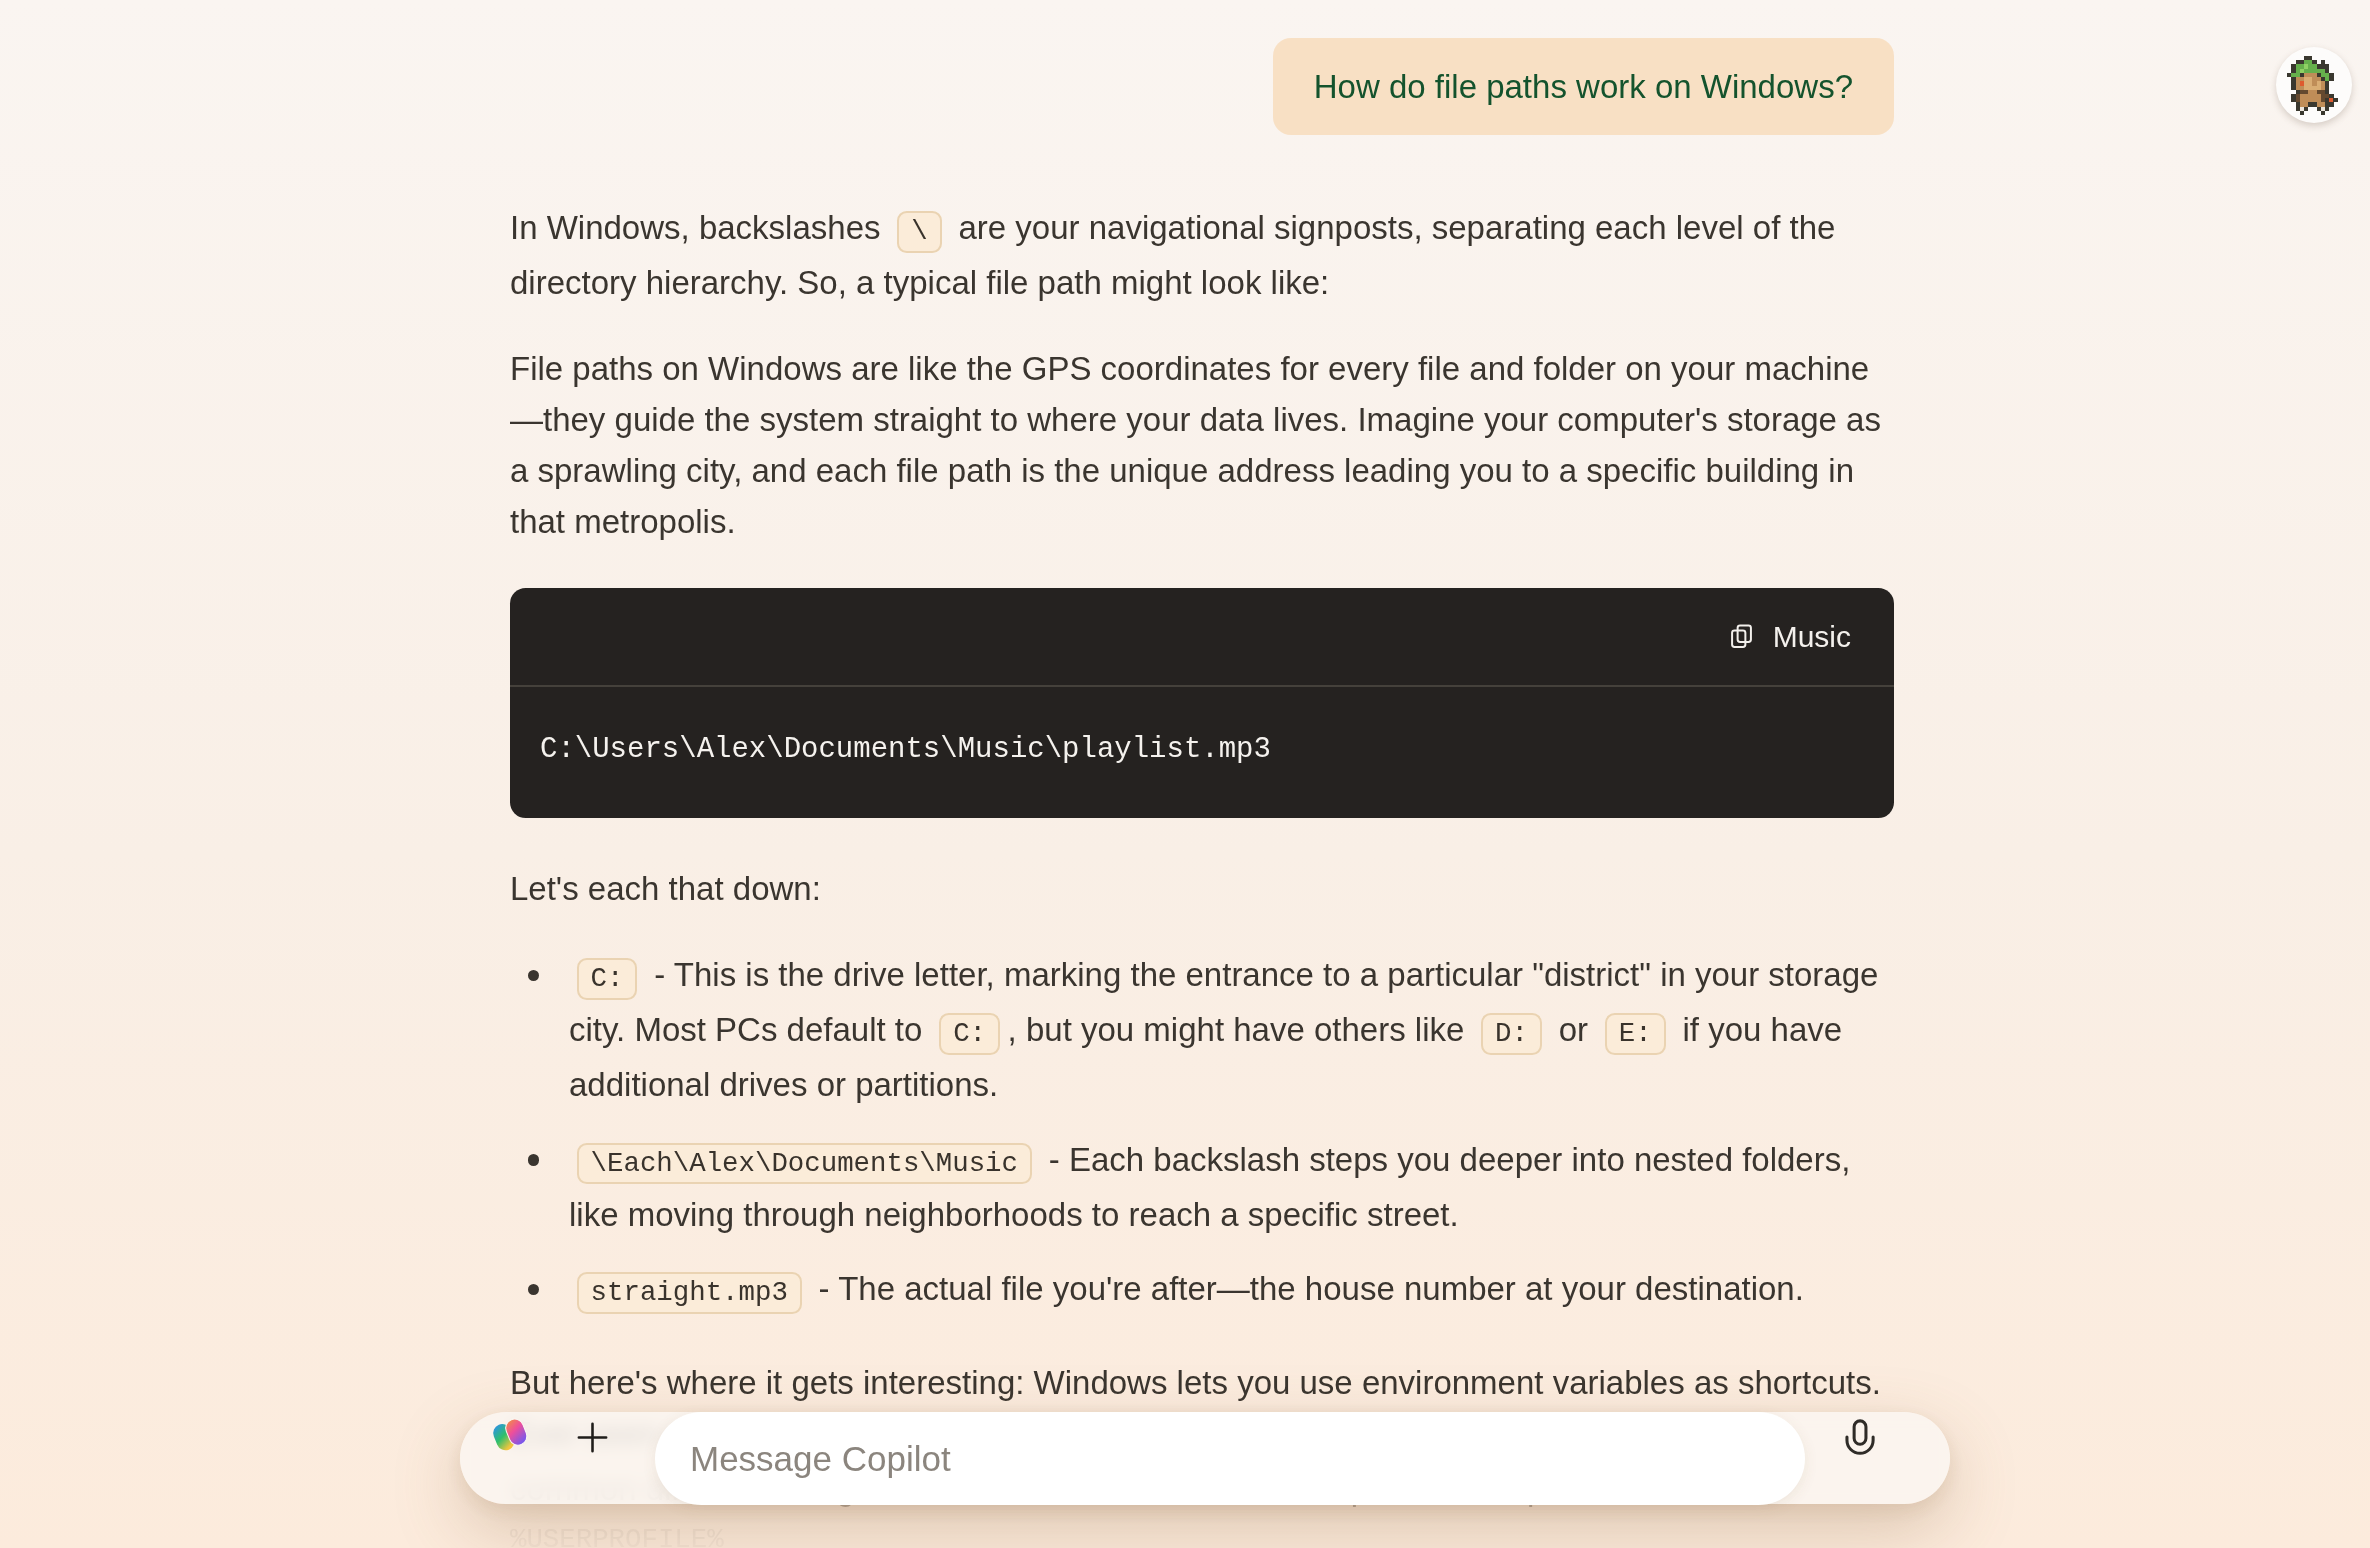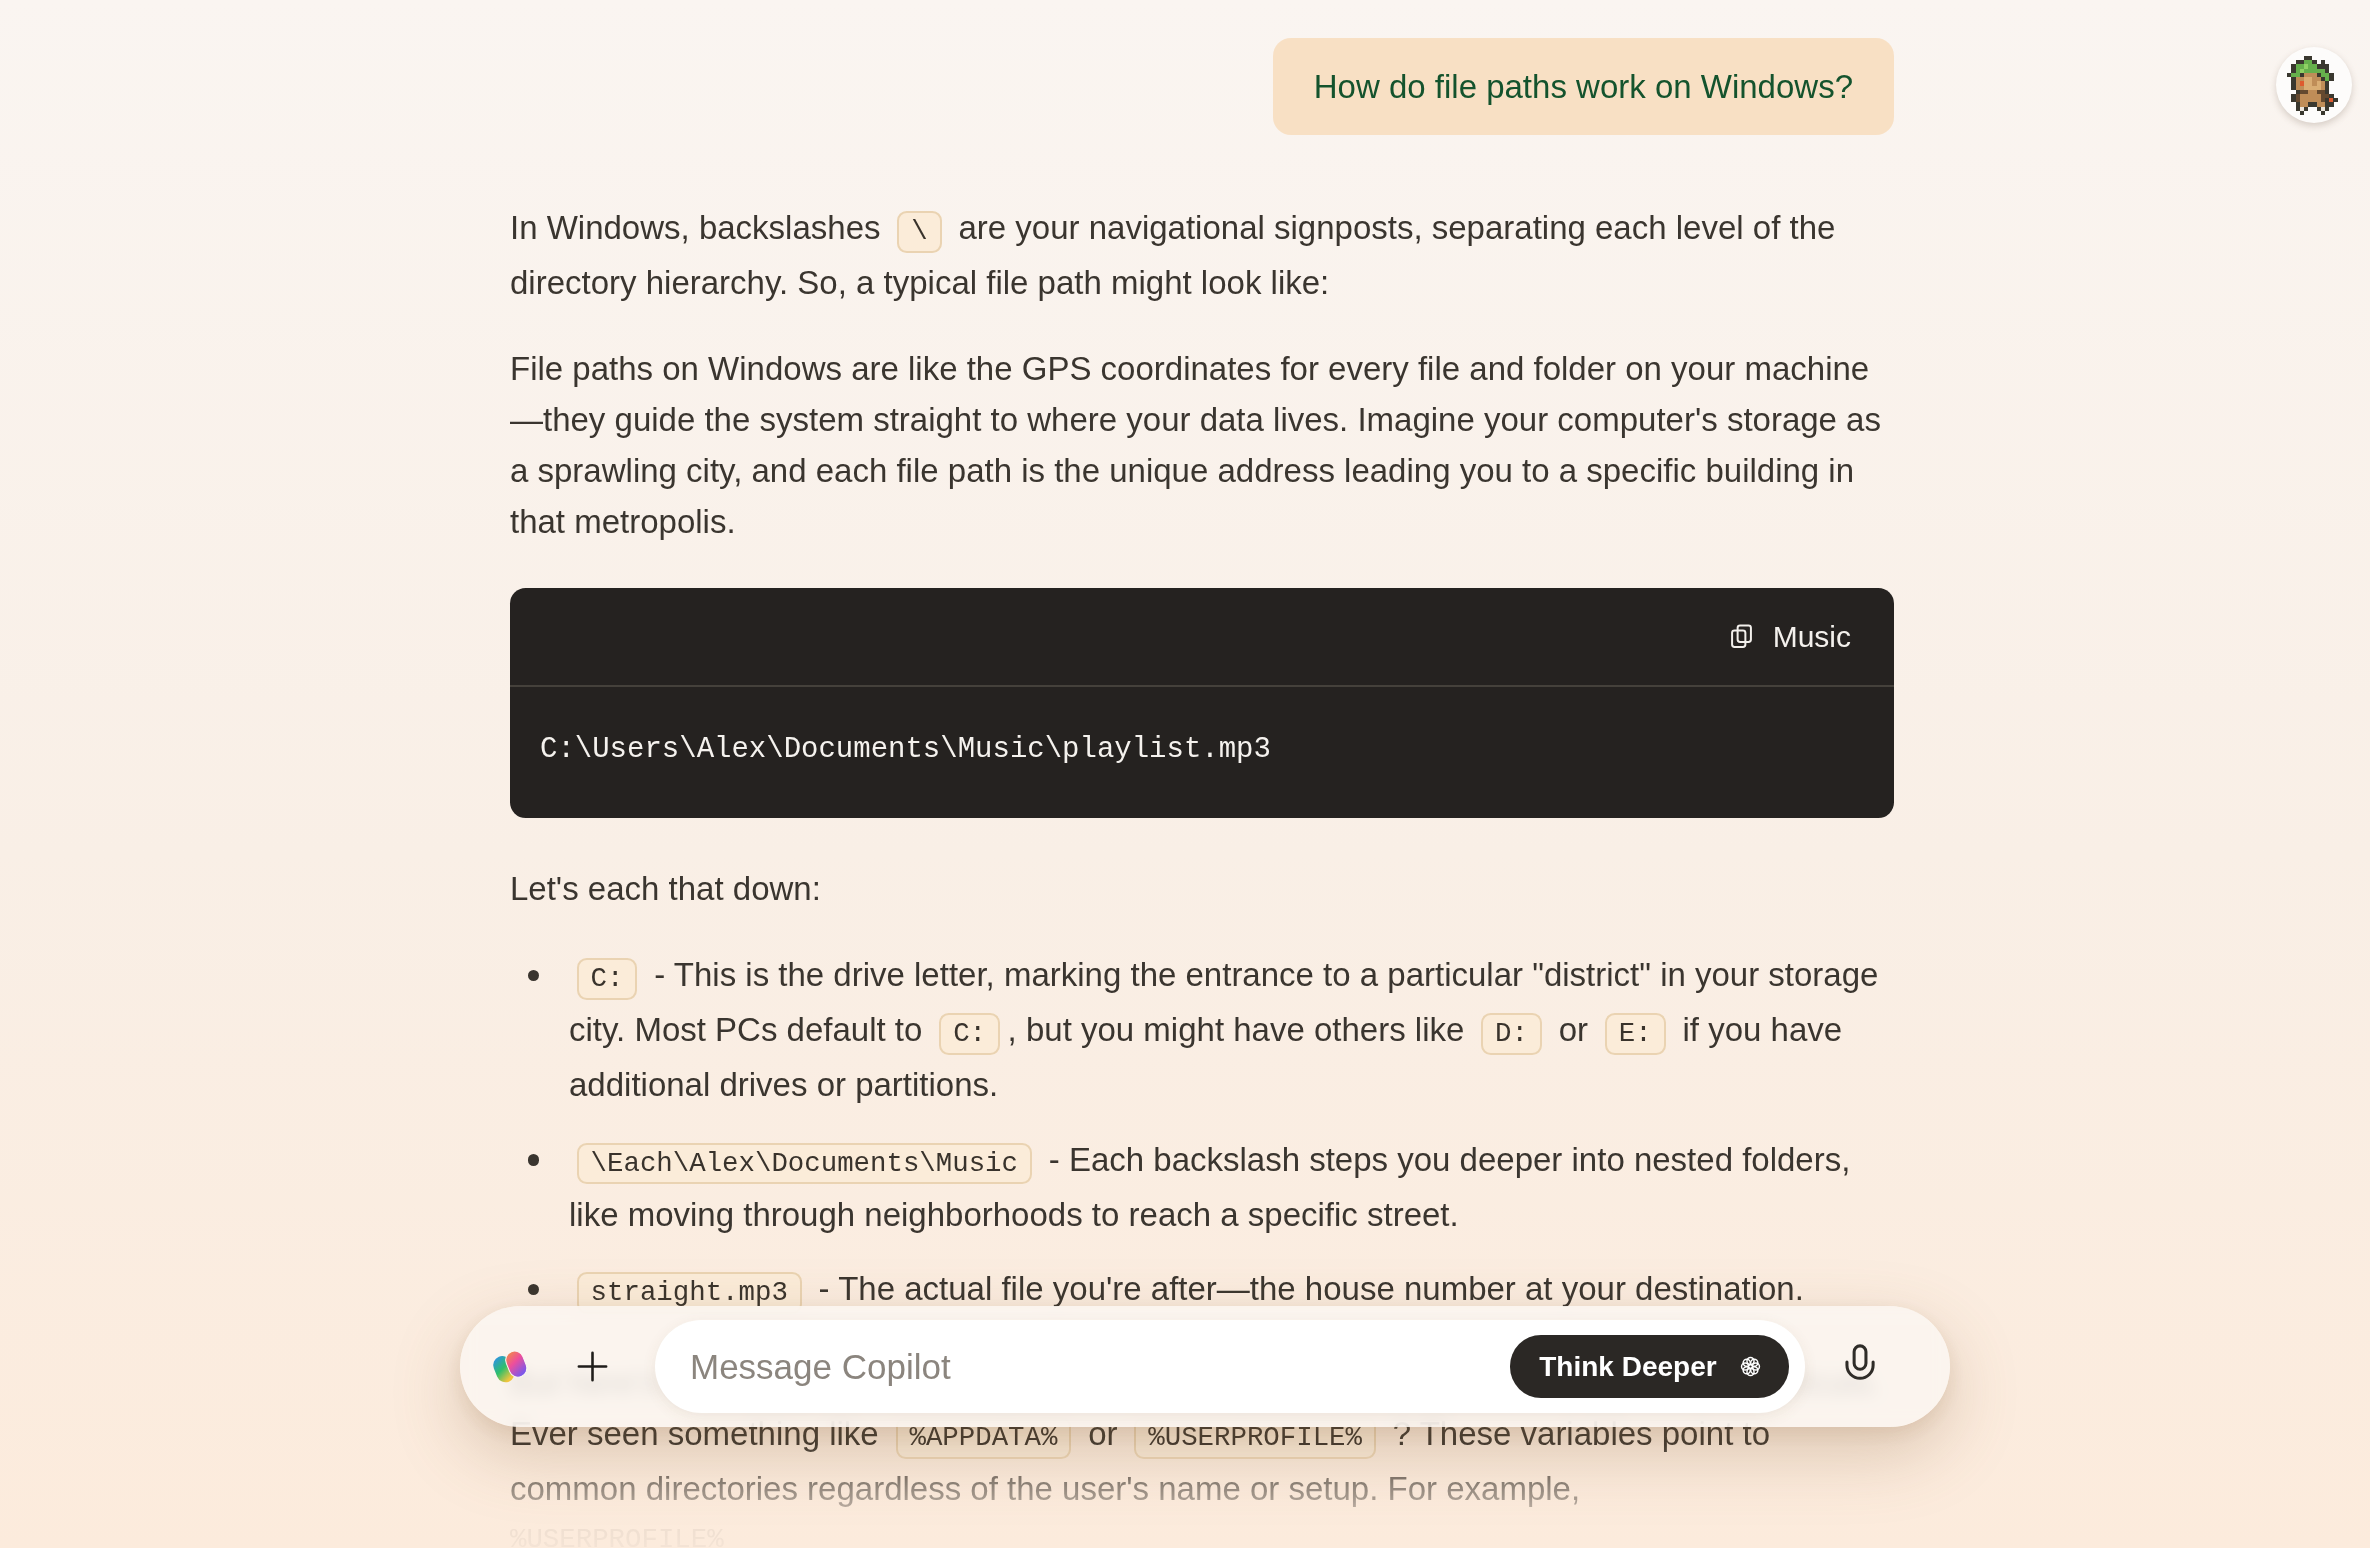--- a/index.html
+++ b/index.html
@@ -91,27 +91,27 @@
   }
   .fadeout p { margin-bottom: 0; }
   .ghost-line {
     font-family: "Liberation Mono", monospace;
     font-size: 27.4px; line-height: 51px;
     color: #6f6a63; opacity: .55;
   }
 
   
   .composer {
-    position: absolute; left: 460px; top: 1306px;
-    width: 1490px; height: 121px;
+    position: absolute; left: 460px; top: 1412px;
+    width: 1490px; height: 92px;
     border-radius: 61px;
     background: rgba(250,246,241,.85);
     backdrop-filter: blur(7.8px);
     box-shadow: 0 25.5px 69px rgba(140,100,60,.28), 0 5.9px 17.6px rgba(140,100,60,.12);
-    display: flex; align-items: center;
+    display: flex; align-items: flex-start;
     padding: 0 0 0 29px;
     z-index: 5;
   }
   .icon-btn { background: none; border: none; cursor: pointer; display: flex; align-items: center; justify-content: center; }
   .plus-btn { margin-left: 35px; width: 51px; height: 51px; }
   .input-pill {
     flex: 1;
     height: 93px;
     background: #ffffff;
     border-radius: 47px;
@@ -330,35 +330,20 @@
   </span>
 
   <button class="icon-btn plus-btn">
     <svg width="41" height="41" viewBox="0 0 24 24" fill="none" stroke="#1f1d1a" stroke-width="1.5" stroke-linecap="round">
       <path d="M12 4 v16 M4 12 h16"></path>
     </svg>
   </button>
 
   <div class="input-pill">
     <input class="msg-input" type="text" value="" placeholder="Message Copilot" style="">
-    <button class="think-deeper">
-      <span>Think Deeper</span>
-      <span style="display:flex;">
-        <svg width="37" height="37" viewBox="0 0 48 48" fill="none" stroke="#ffffff" stroke-width="1.9">
-          <circle cx="31" cy="24" r="4.6"></circle>
-            <circle cx="28.9" cy="28.9" r="4.6"></circle>
-          <circle cx="24" cy="31" r="4.6"></circle>
-            <circle cx="19.1" cy="28.9" r="4.6"></circle>
-          <circle cx="17" cy="24" r="4.6"></circle>
-            <circle cx="19.1" cy="19.1" r="4.6"></circle>
-          <circle cx="24" cy="17" r="4.6"></circle>
-            <circle cx="28.9" cy="19.1" r="4.6"></circle>
-        </svg>
-      </span>
-    </button>
   </div>
 
   <button class="icon-btn mic-btn">
     <svg width="43" height="51" viewBox="0 0 24 28" fill="none" stroke="#2f2c28" stroke-width="1.7" stroke-linecap="round">
       <rect x="9" y="2.5" width="6.6" height="13" rx="3.3"></rect>
       <path d="M19.6 11.5 v1.8 a7.3 7.3 0 0 1 -14.6 0 v-1.8"></path>
     </svg>
   </button>
 
 </div>

